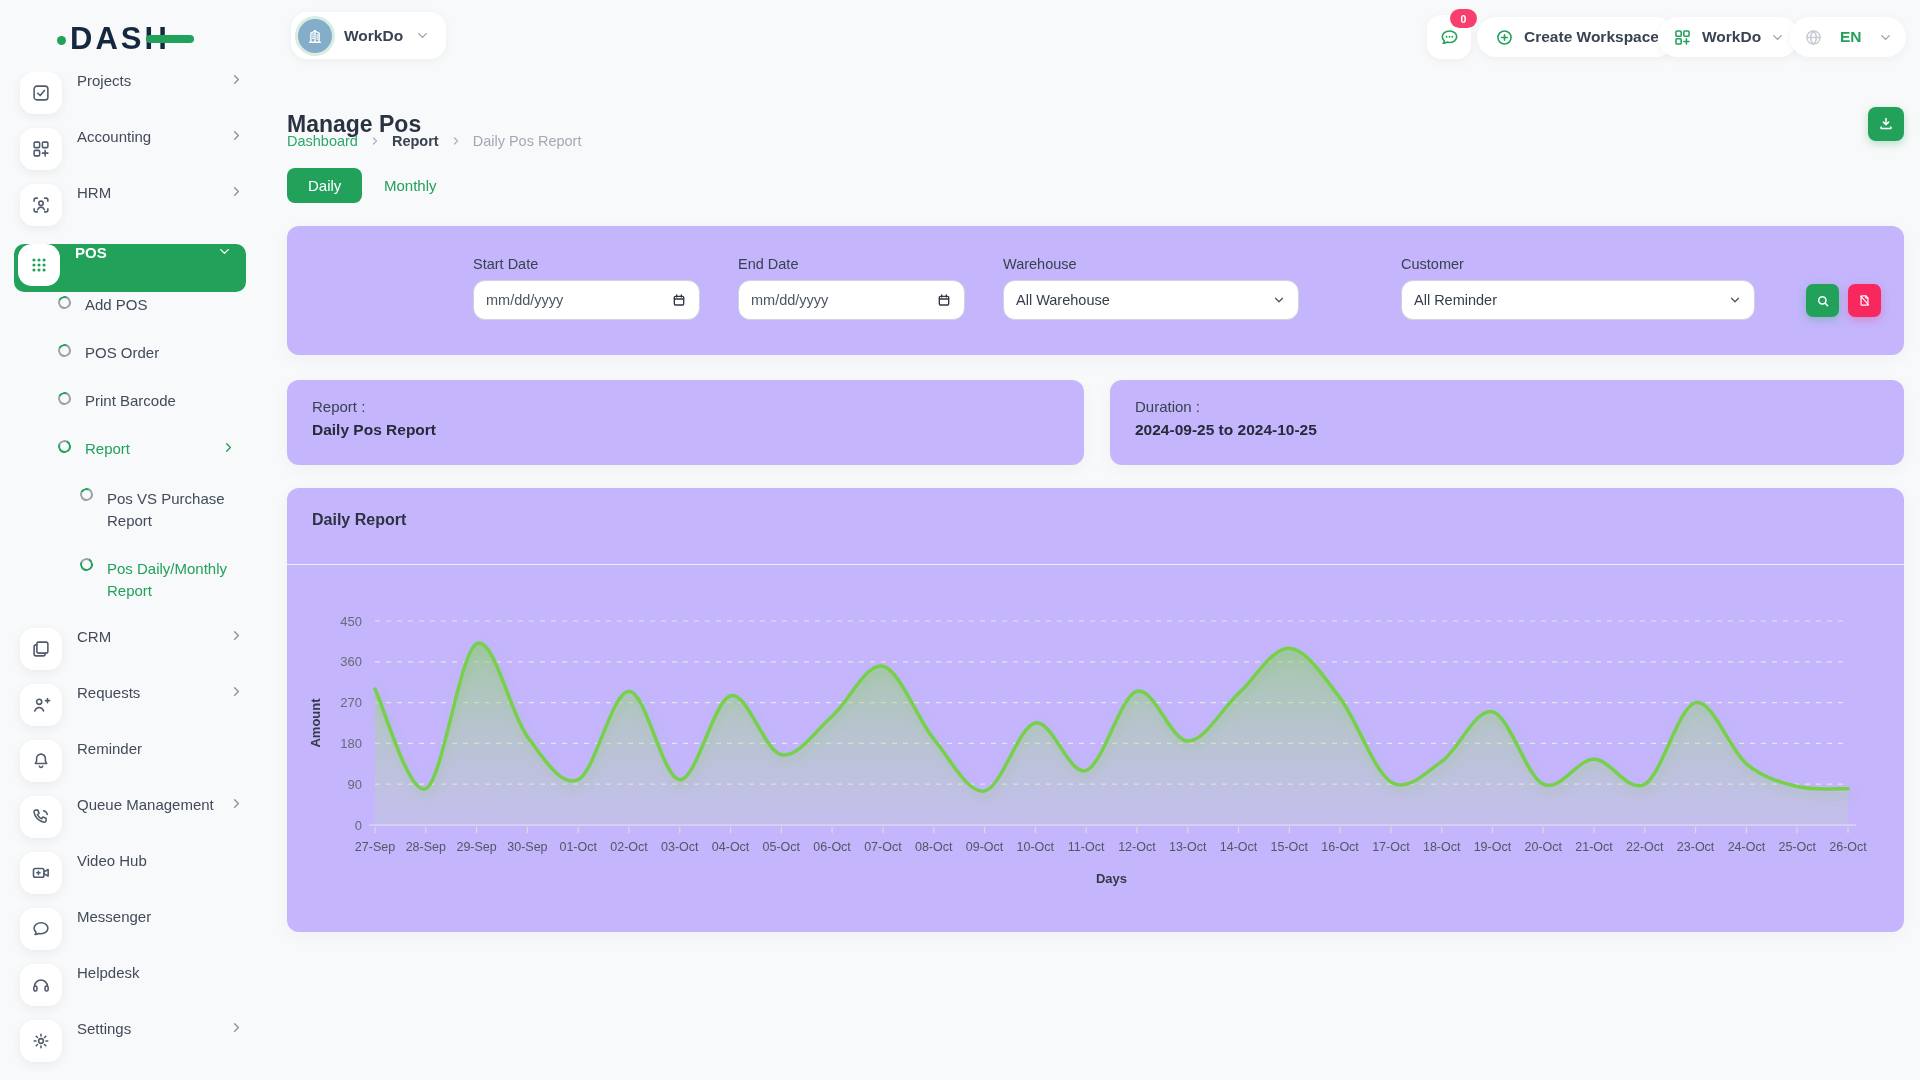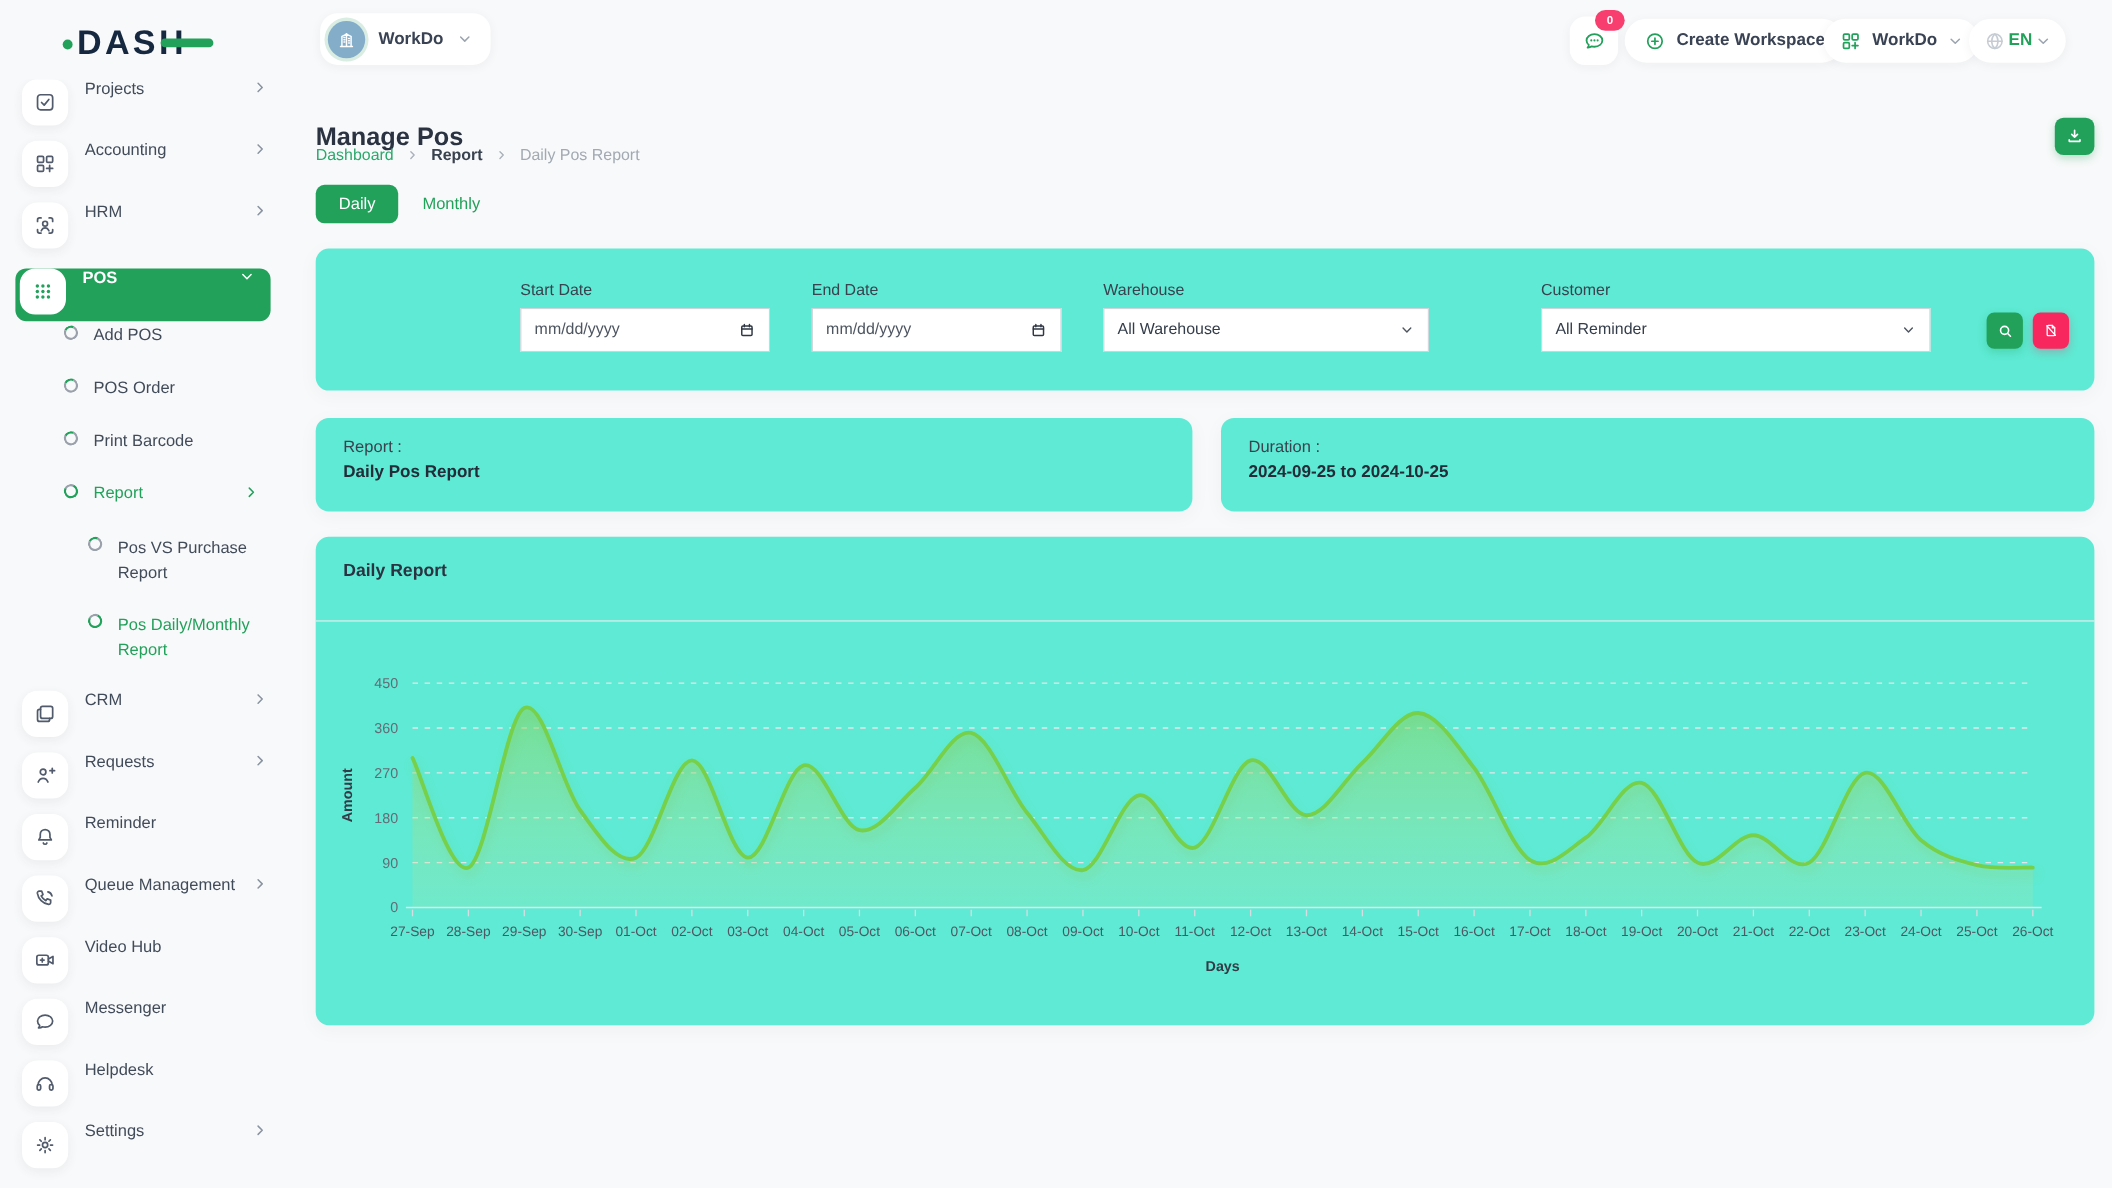--- a/index.html
+++ b/index.html
@@ -18,21 +18,21 @@
   .logo-bar{position:absolute;right:-24px;top:13px;width:48px;height:8px;border-radius:4px;background:#22a15b;}
   .pill{position:absolute;display:flex;align-items:center;background:#fff;border-radius:16px;
     box-shadow:0 2px 10px rgba(30,40,60,.05);color:#3a4354;font-size:15.5px;font-weight:600;}
   #ws-switcher{left:291px;top:12px;height:47px;padding:0 16px 0 7px;gap:12px;border-radius:16px;}
   #ws-avatar{width:34px;height:34px;border-radius:50%;background:#84adca;display:flex;align-items:center;justify-content:center;color:#fff;box-shadow:0 0 0 3px rgba(170,216,190,.45);}
   #chat-btn{left:1427px;top:15px;width:44px;height:44px;border-radius:14px;justify-content:center;color:#22a15b;}
   #chat-badge{position:absolute;top:-6px;right:-6px;min-width:19px;height:19px;border-radius:10px;background:#f83e6e;color:#fff;
     font-size:10.5px;font-weight:700;display:flex;align-items:center;justify-content:center;padding:0 4px;}
   #create-ws{left:1477px;top:17px;height:40px;padding:0 17px;gap:9px;border-radius:20px;text-align:center;}
   #company-menu{left:1658px;top:17px;height:40px;padding:0 14px;gap:9px;border-radius:20px;}
-  #lang-menu{left:1790px;top:17px;height:40px;padding:0 13px;gap:2px;border-radius:20px;}
+  #lang-menu{left:1790px;top:17px;height:40px;padding:0 13px;gap:16px;border-radius:20px;}
   .chev{color:#9aa3ae;}
   .green{color:#22a15b;}
   
   #sidebar{position:absolute;left:0;top:72px;width:260px;bottom:0;overflow:hidden;}
   .si{display:flex;align-items:flex-start;cursor:pointer;}
   .si.l0{height:56px;padding:0 16px 0 20px;gap:15px;}
   .si.l0 .tile{width:42px;height:42px;border-radius:14px;background:#fff;box-shadow:0 3px 10px rgba(40,50,70,.07);
     display:flex;align-items:center;justify-content:center;color:#515b6b;flex:none;}
   .si.l0 .lbl{flex:1;font-size:15px;color:#424b5a;}
   .si.l0 .sichev{color:#8a93a0;}
@@ -55,24 +55,24 @@
   #breadcrumb .bc-sep{color:#aab1bb;}
   .bc-link{color:#2ba86b;}
   .bc-mid{color:#39424f;font-weight:600;}
   .bc-cur{color:#a2a9b3;}
   #download-btn{position:absolute;left:1868px;top:107px;width:36px;height:34px;border-radius:8px;background:#22a15b;
     display:flex;align-items:center;justify-content:center;color:#fff;cursor:pointer;box-shadow:0 3px 8px rgba(34,161,91,.3);}
   #tab-daily{position:absolute;left:287px;top:168px;height:35px;padding:0 21px;border-radius:8px;background:#22a15b;color:#fff;
     font-size:15px;display:flex;align-items:center;cursor:pointer;}
   #tab-monthly{position:absolute;left:372px;top:168px;height:35px;padding:0 12px;color:#22a15b;font-size:15px;
     display:flex;align-items:center;cursor:pointer;}
-  .card{position:absolute;background:#5eead4;border-radius:12px;box-shadow:0 4px 18px rgba(35,45,65,.04);}
+  .card{position:absolute;background:#c4b5fd;border-radius:12px;box-shadow:0 4px 18px rgba(35,45,65,.04);}
   #filter-card{left:287px;top:226px;width:1617px;height:129px;}
   .f-label{position:absolute;top:30px;font-size:14.5px;color:#39424f;}
-  .f-input{position:absolute;top:54px;height:40px;border:1px solid #ced4da;border-radius:0;background:#fff;
+  .f-input{position:absolute;top:54px;height:40px;border:1px solid #ced4da;border-radius:12px;background:#fff;
     display:flex;align-items:center;padding:0 12px;font-size:14.5px;color:#4d5560;box-sizing:border-box;gap:8px;}
   .f-input .ph{flex:1;}
   .f-select .val{flex:1;color:#343d4a;}
   .sq-btn{position:absolute;top:58px;width:33px;height:33px;border-radius:7px;display:flex;align-items:center;justify-content:center;color:#fff;cursor:pointer;}
   #search-btn{left:1519px;background:#22a15b;box-shadow:0 3px 8px rgba(34,161,91,.3);}
   #clear-btn{left:1561px;background:#f8285f;box-shadow:0 3px 8px rgba(248,40,95,.3);}
   #summary-report{left:287px;top:380px;width:797px;height:85px;}
   #summary-duration{left:1110px;top:380px;width:794px;height:85px;}
   .sum-label{position:absolute;left:25px;top:18px;font-size:15px;color:#39424f;}
   .sum-value{position:absolute;left:25px;top:41px;font-size:15.5px;font-weight:700;color:#232c38;}

